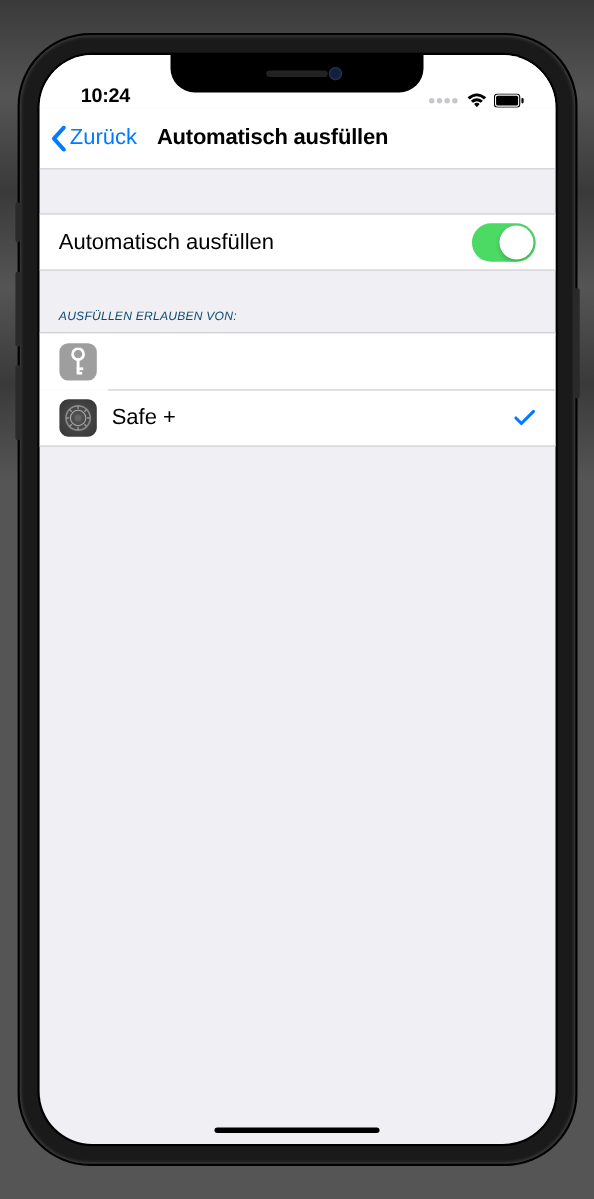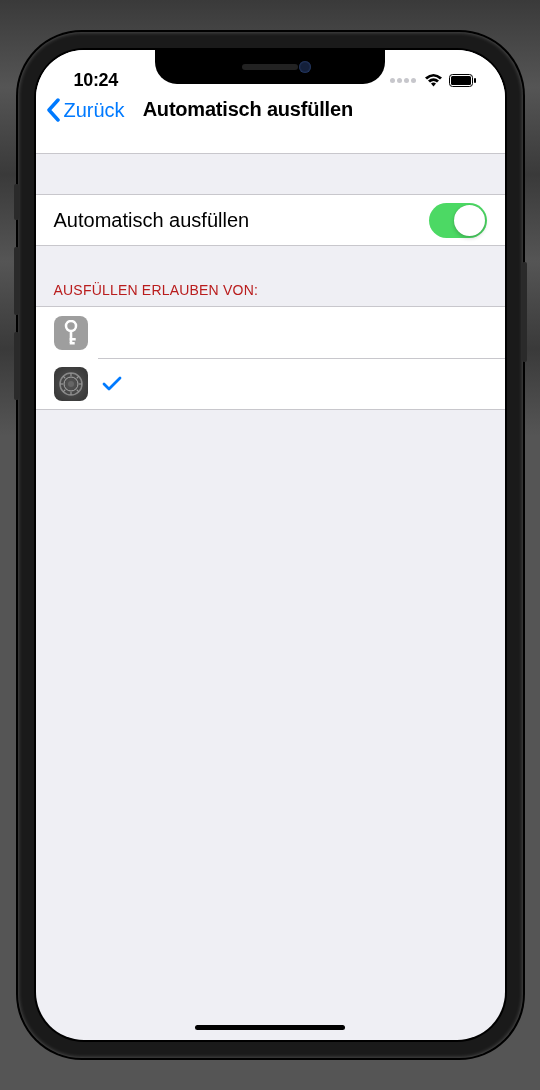--- a/index.html
+++ b/index.html
@@ -69,21 +69,21 @@
       background: #14203a;
       border-radius: 50%;
       position: absolute;
       right: 74px;
       box-shadow: inset 0 0 2px rgba(100,150,255,0.5);
     }
     .status-bar {
       height: 48px;
       display: flex;
       justify-content: space-between;
-      align-items: center;
+      align-items: flex-end;
       padding: 12px 28px 0;
       background: #fff;
     }
     .status-time {
       font-weight: 600;
       font-size: 18px;
       letter-spacing: -0.3px;
       margin-left: 10px;
     }
     .status-icons {
@@ -99,21 +99,21 @@
     .dot {
       width: 5px;
       height: 5px;
       background: #c7c7cc;
       border-radius: 50%;
     }
     .nav-bar {
       height: 56px;
       background: #fff;
       display: flex;
-      align-items: flex-start;
+      align-items: center;
       padding: 0 10px;
       border-bottom: 0.5px solid #c8c7cc;
       position: relative;
     }
     .back-button {
       display: flex;
       align-items: center;
       color: #007aff;
       font-size: 20px;
       cursor: pointer;
@@ -130,24 +130,25 @@
       letter-spacing: -0.2px;
     }
     .content {
       background: #efeff4;
     }
     .section-gap {
       height: 40px;
     }
     .section-header {
       padding: 8px 18px 8px;
-      font-size: 14px;
-      color: #b91c1c;
+      font-size: 11px;
+      color: #0c4a6e;
       letter-spacing: 0.2px;
       text-transform: uppercase;
+      font-style: italic;
     }
     .cell {
       background: #fff;
       height: 52px;
       display: flex;
       align-items: center;
       padding: 0 18px;
       border-top: 0.5px solid #c8c7cc;
       position: relative;
     }
@@ -315,20 +316,21 @@
                     <line x1="14" y1="22" x2="14" y2="25"></line>
                     <line x1="3" y1="14" x2="6" y2="14"></line>
                     <line x1="22" y1="14" x2="25" y2="14"></line>
                     <line x1="6.2" y1="6.2" x2="8.3" y2="8.3"></line>
                     <line x1="19.7" y1="19.7" x2="21.8" y2="21.8"></line>
                     <line x1="6.2" y1="21.8" x2="8.3" y2="19.7"></line>
                     <line x1="19.7" y1="8.3" x2="21.8" y2="6.2"></line>
                   </g>
                 </svg>
             </div>
+            <span class="cell-label">Safe +</span>
             <svg class="checkmark" width="20" height="16" viewBox="0 0 20 16">
                 <path d="M2 8 L7 13 L18 2" stroke="#007aff" stroke-width="2.8" fill="none" stroke-linecap="round" stroke-linejoin="round"></path>
               </svg>
           </div>
         </div>
 
       </div>
 
       <div class="home-indicator"></div>
     </div>

